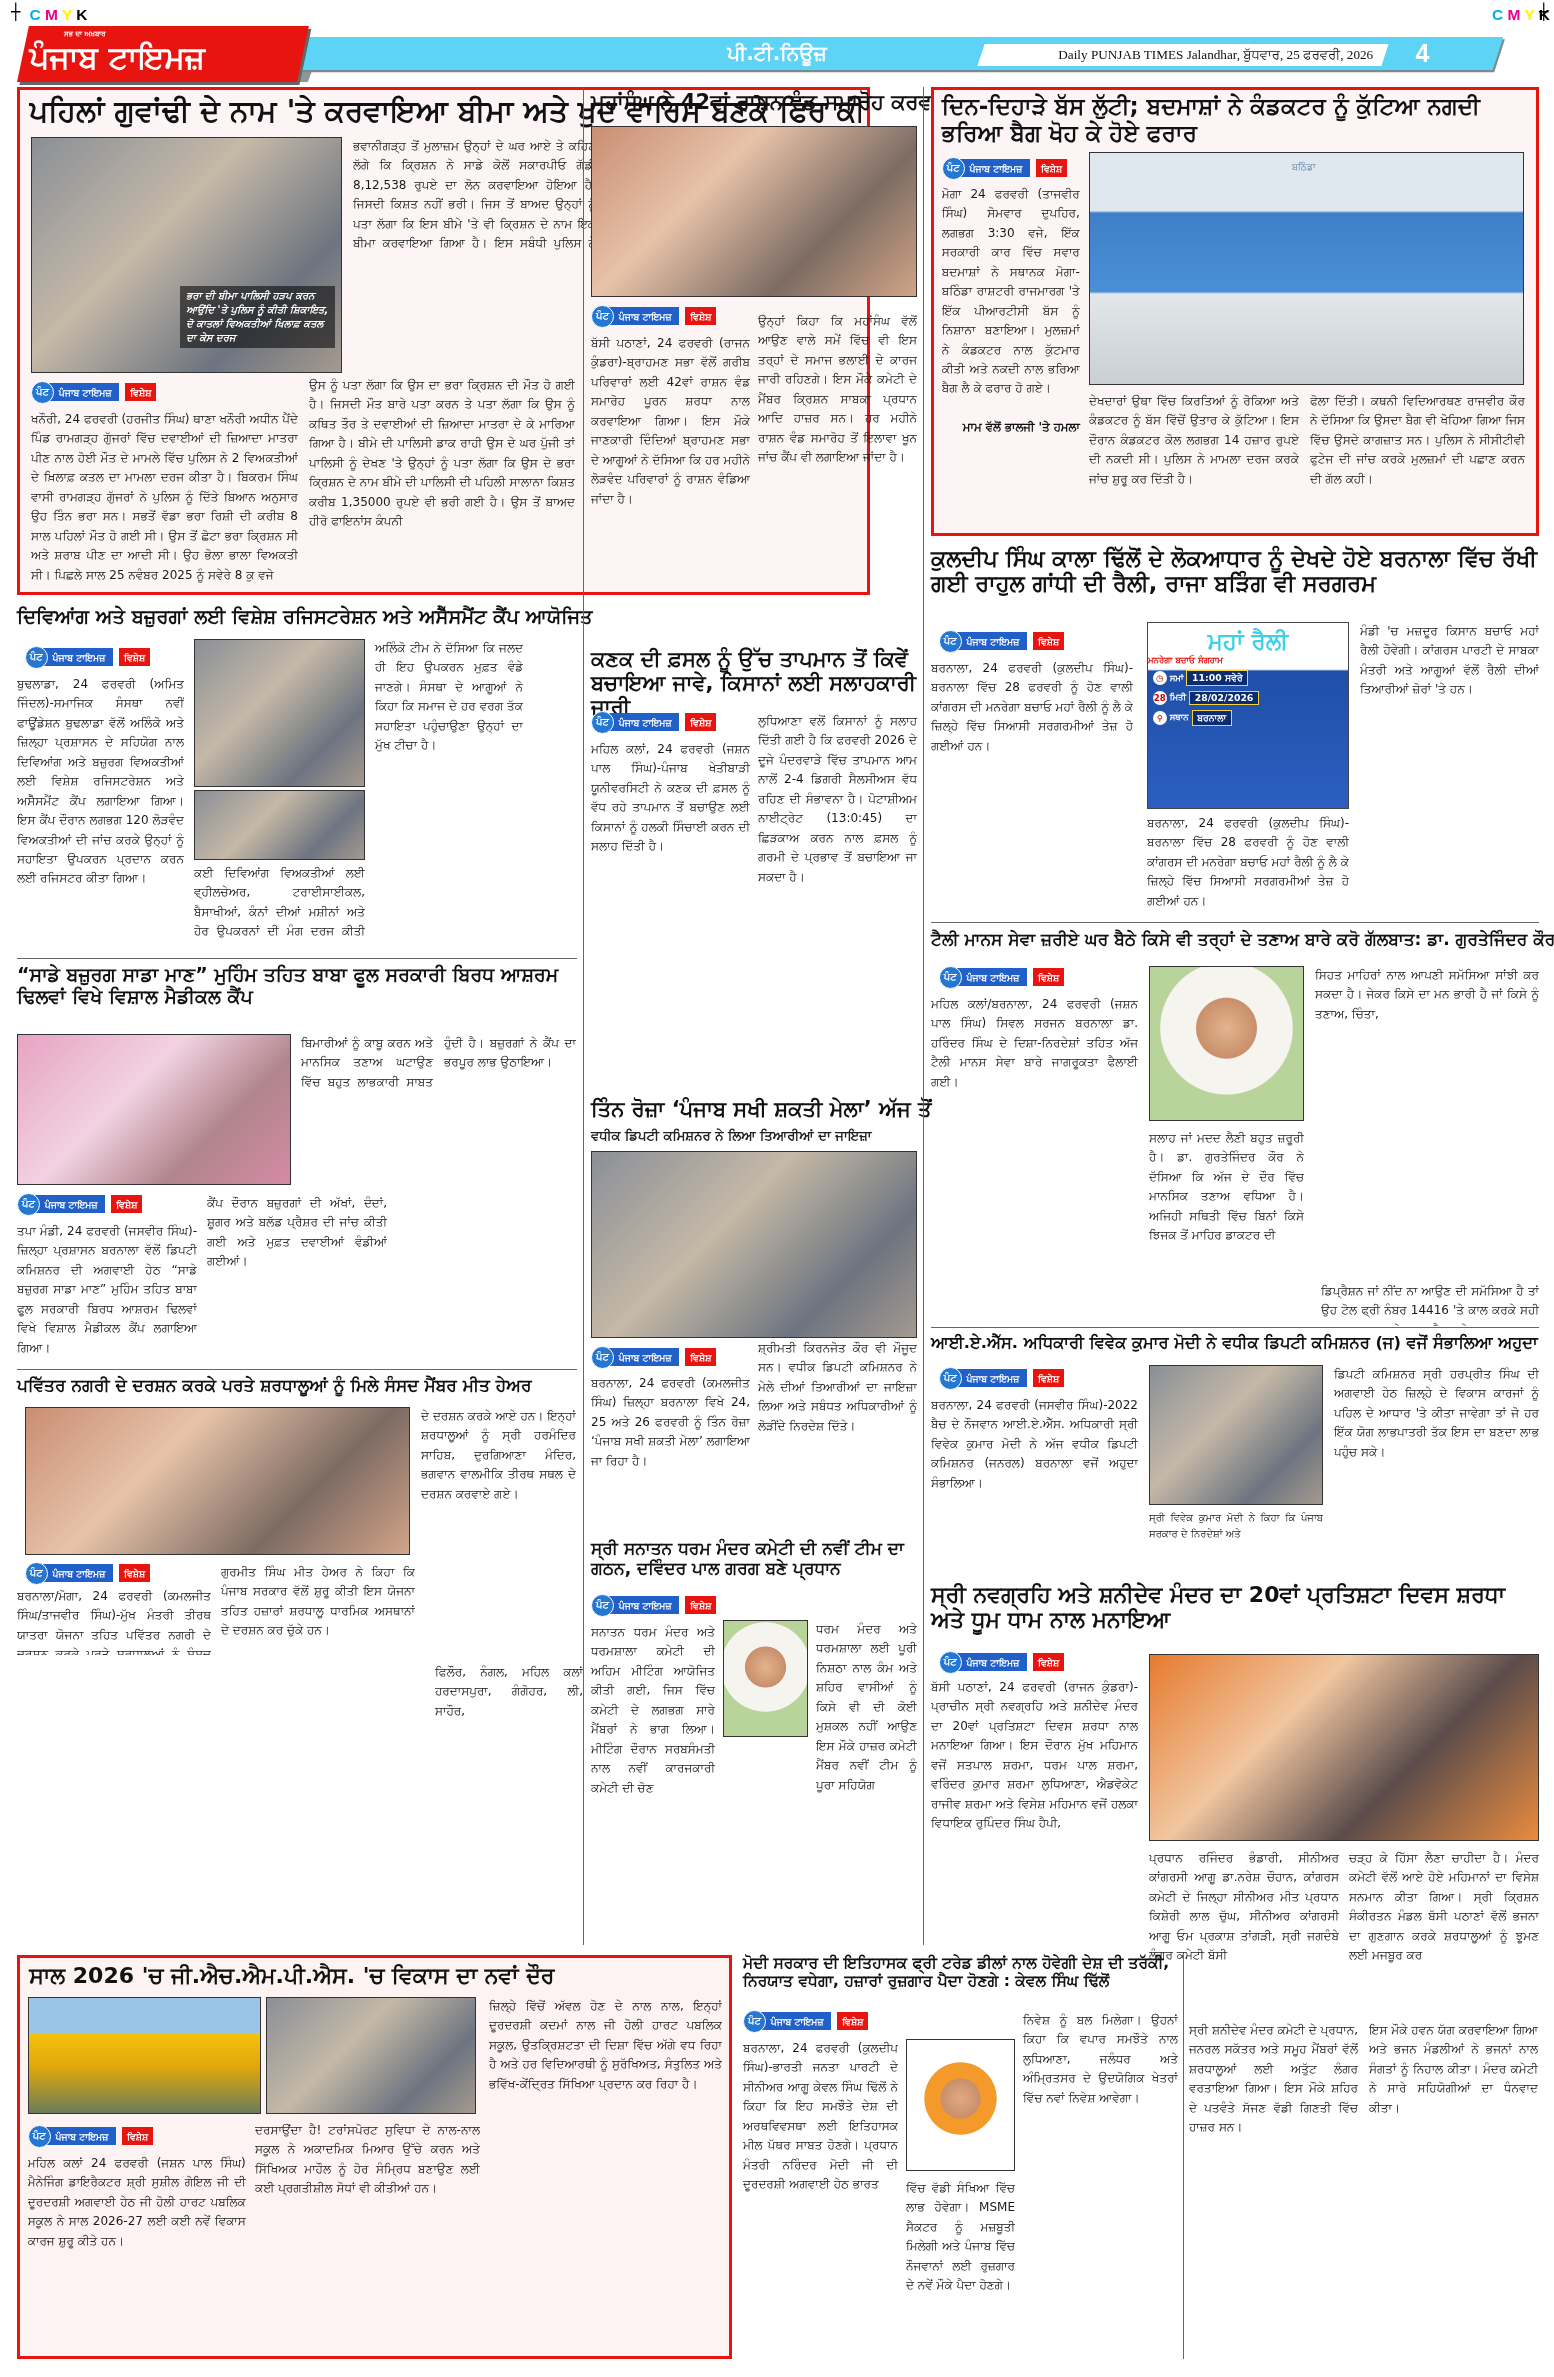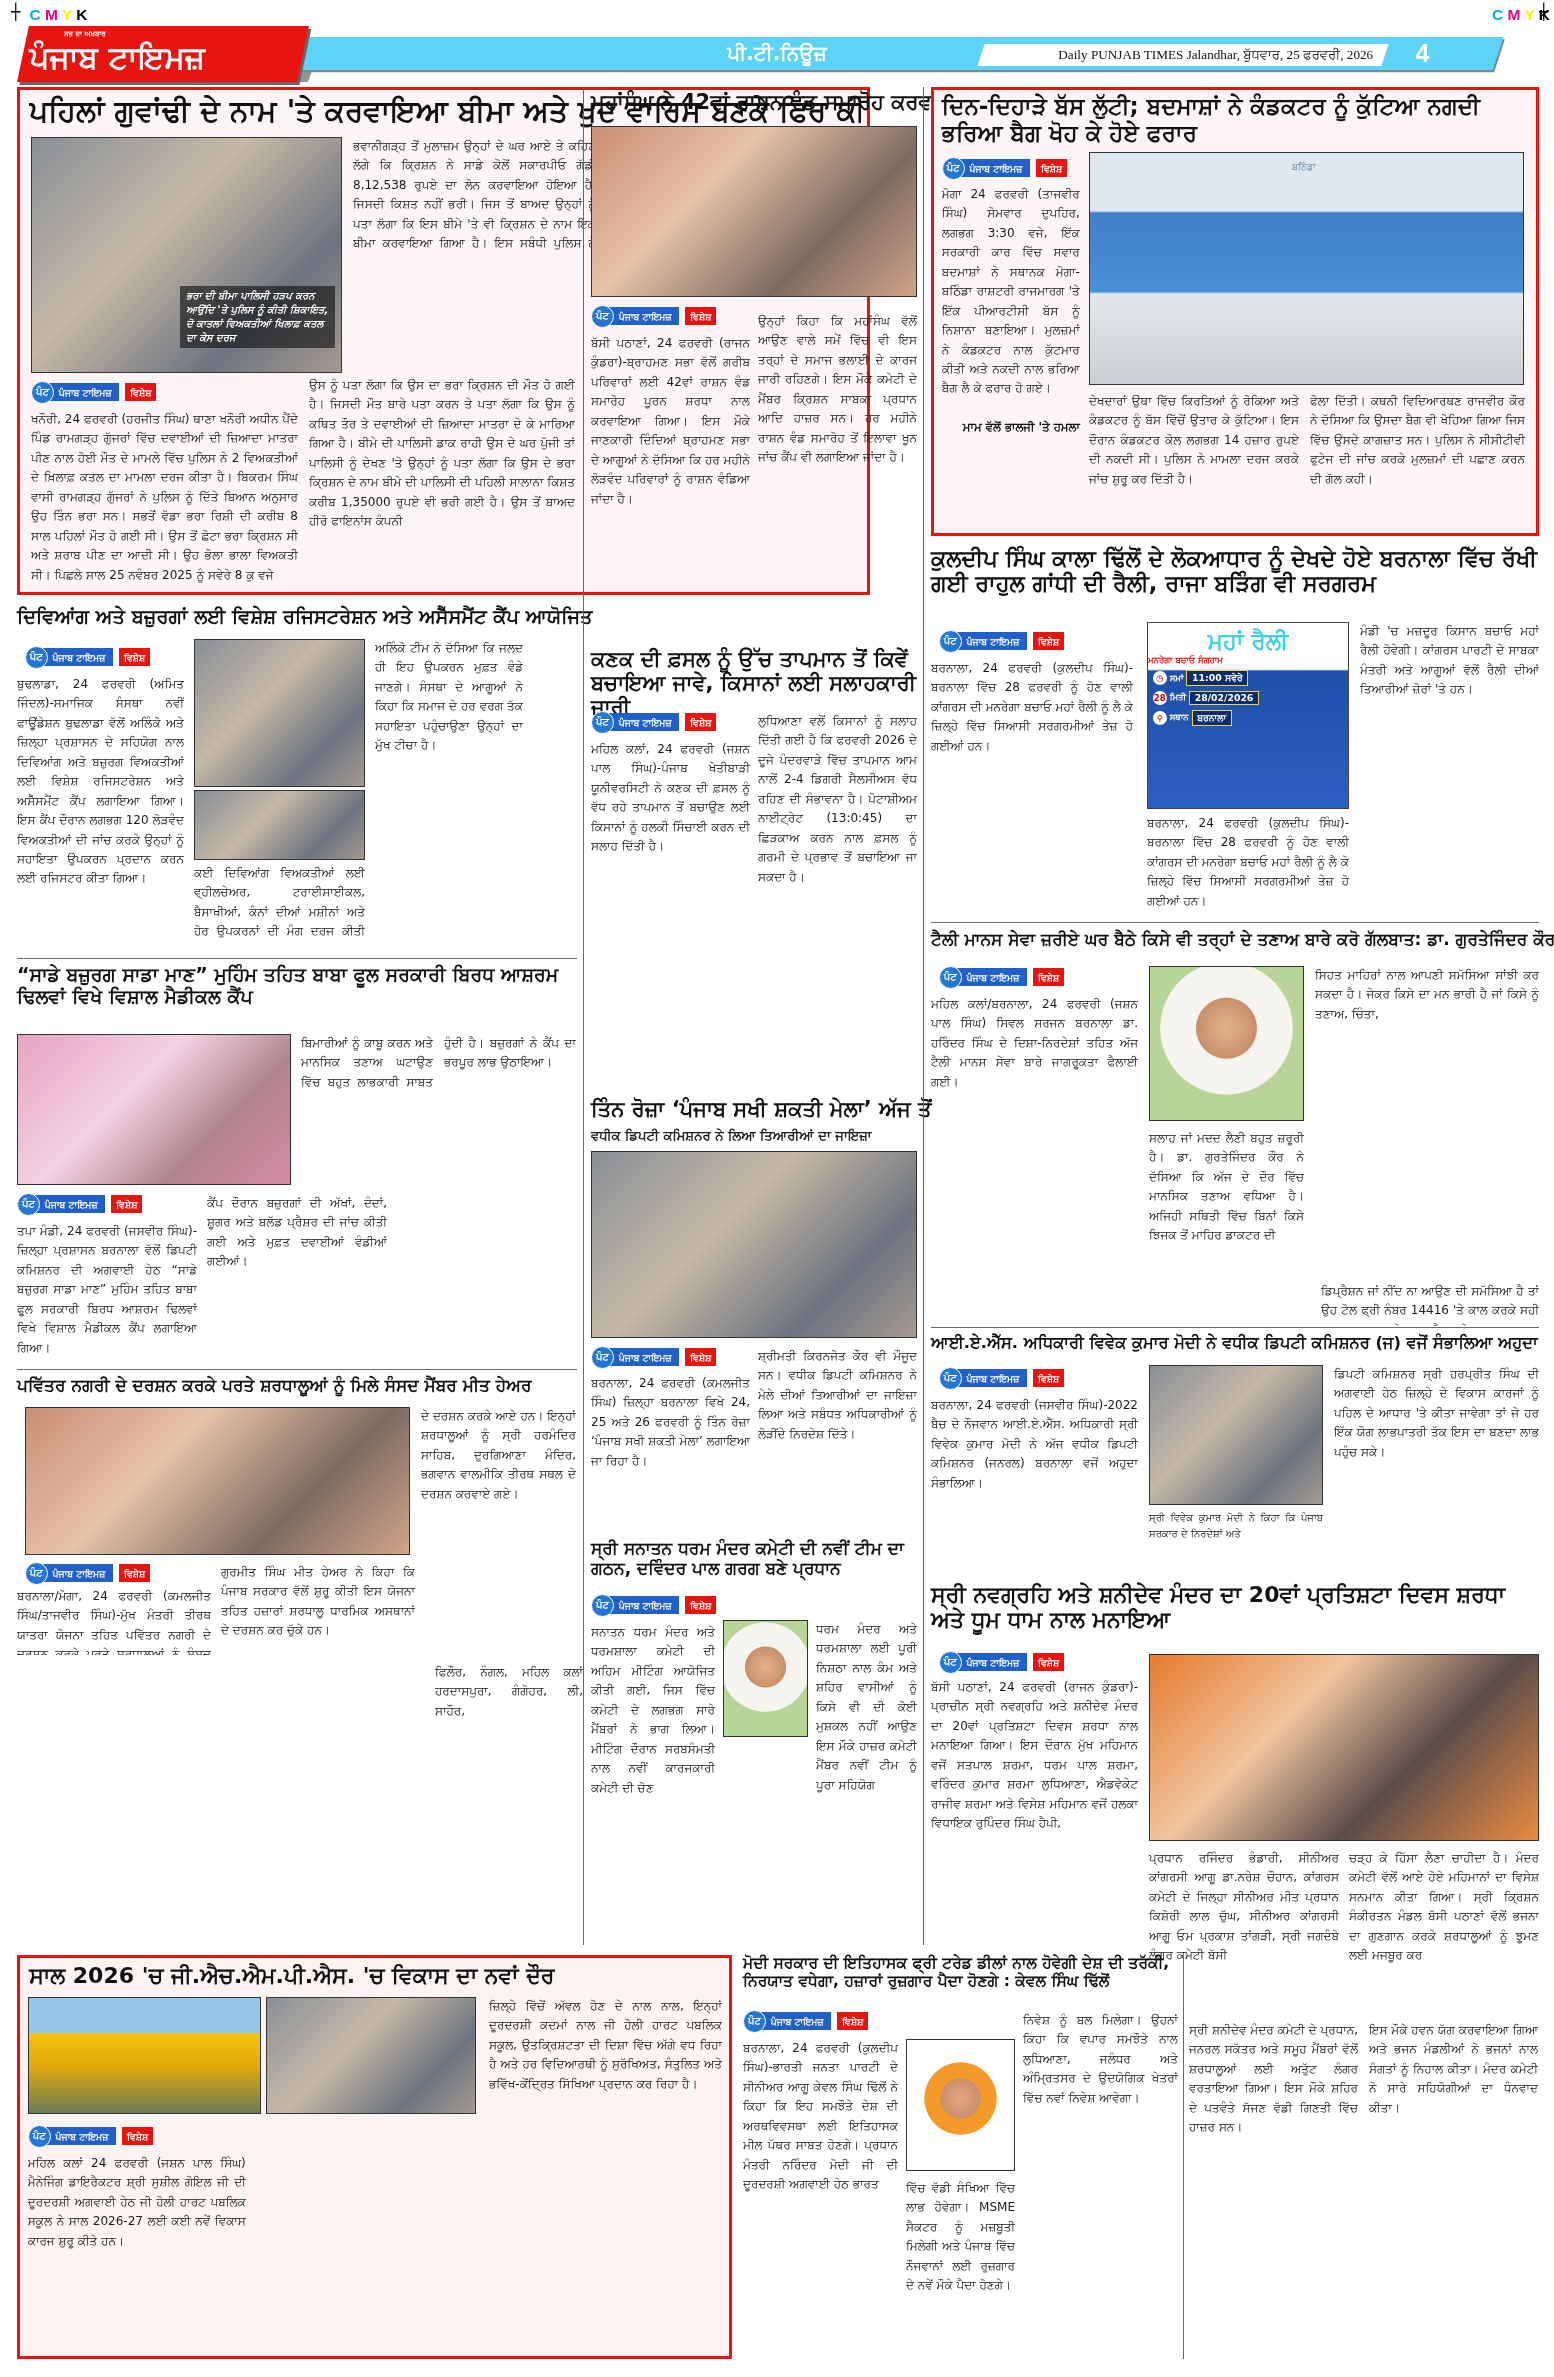--- a/index.html
+++ b/index.html
@@ -168,21 +168,21 @@
 <article class="abs" style="left:591px;top:1097px;width:326px;height:435px">
   <h2 class="abs headline" style="left:0;top:0;width:342px;font-size:21px;white-space:nowrap">ਤਿੰਨ ਰੋਜ਼ਾ ‘ਪੰਜਾਬ ਸਖੀ ਸ਼ਕਤੀ ਮੇਲਾ’ ਅੱਜ ਤੋਂ</h2>
   <h3 class="abs headline" style="left:0;top:31px;width:326px;font-size:13.2px;color:#222">ਵਧੀਕ ਡਿਪਟੀ ਕਮਿਸ਼ਨਰ ਨੇ ਲਿਆ ਤਿਆਰੀਆਂ ਦਾ ਜਾਇਜ਼ਾ</h3>
   <div class="abs photo" style="left:0;top:54px;width:326px;height:187px"></div>
   <div class="abs byline" style="left:0;top:250px">
     <span class="logo">ਪੰਟ</span>
     <span class="pt">ਪੰਜਾਬ ਟਾਇਮਜ਼</span>
     <span class="vis">ਵਿਸ਼ੇਸ਼</span>
   </div>
   <p class="abs body" style="left:0;top:277px;width:159px;height:155px;overflow:hidden">ਬਰਨਾਲਾ, 24 ਫਰਵਰੀ (ਕਮਲਜੀਤ ਸਿੰਘ) ਜ਼ਿਲ੍ਹਾ ਬਰਨਾਲਾ ਵਿਖੇ 24, 25 ਅਤੇ 26 ਫਰਵਰੀ ਨੂੰ ਤਿੰਨ ਰੋਜ਼ਾ ‘ਪੰਜਾਬ ਸਖੀ ਸ਼ਕਤੀ ਮੇਲਾ’ ਲਗਾਇਆ ਜਾ ਰਿਹਾ ਹੈ।</p>
-  <p class="abs body" style="left:167px;top:250px;width:159px;height:182px;overflow:hidden">ਸ਼੍ਰੀਮਤੀ ਕਿਰਨਜੋਤ ਕੌਰ ਵੀ ਮੌਜੂਦ ਸਨ। ਵਧੀਕ ਡਿਪਟੀ ਕਮਿਸ਼ਨਰ ਨੇ ਮੇਲੇ ਦੀਆਂ ਤਿਆਰੀਆਂ ਦਾ ਜਾਇਜ਼ਾ ਲਿਆ ਅਤੇ ਸਬੰਧਤ ਅਧਿਕਾਰੀਆਂ ਨੂੰ ਲੋੜੀਂਦੇ ਨਿਰਦੇਸ਼ ਦਿੱਤੇ।</p>
+  <p class="abs body" style="left:167px;top:242px;width:159px;height:182px;overflow:hidden">ਸ਼੍ਰੀਮਤੀ ਕਿਰਨਜੋਤ ਕੌਰ ਵੀ ਮੌਜੂਦ ਸਨ। ਵਧੀਕ ਡਿਪਟੀ ਕਮਿਸ਼ਨਰ ਨੇ ਮੇਲੇ ਦੀਆਂ ਤਿਆਰੀਆਂ ਦਾ ਜਾਇਜ਼ਾ ਲਿਆ ਅਤੇ ਸਬੰਧਤ ਅਧਿਕਾਰੀਆਂ ਨੂੰ ਲੋੜੀਂਦੇ ਨਿਰਦੇਸ਼ ਦਿੱਤੇ।</p>
 </article>
 
 <article class="abs" style="left:931px;top:930px;width:608px;height:347px">
   <h2 class="abs headline" style="left:0;top:0;width:622px;font-size:17px;white-space:nowrap">ਟੈਲੀ ਮਾਨਸ ਸੇਵਾ ਜ਼ਰੀਏ ਘਰ ਬੈਠੇ ਕਿਸੇ ਵੀ ਤਰ੍ਹਾਂ ਦੇ ਤਣਾਅ ਬਾਰੇ ਕਰੋ ਗੱਲਬਾਤ: ਡਾ. ਗੁਰਤੇਜਿੰਦਰ ਕੌਰ</h2>
   <div class="abs byline" style="left:7.8px;top:37px">
     <span class="logo">ਪੰਟ</span>
     <span class="pt">ਪੰਜਾਬ ਟਾਇਮਜ਼</span>
     <span class="vis">ਵਿਸ਼ੇਸ਼</span>
   </div>
   <p class="abs body" style="left:0;top:65px;width:207px;height:280px;overflow:hidden">ਮਹਿਲ ਕਲਾਂ/ਬਰਨਾਲਾ, 24 ਫਰਵਰੀ (ਜਸ਼ਨ ਪਾਲ ਸਿੰਘ) ਸਿਵਲ ਸਰਜਨ ਬਰਨਾਲਾ ਡਾ. ਹਰਿੰਦਰ ਸਿੰਘ ਦੇ ਦਿਸ਼ਾ-ਨਿਰਦੇਸ਼ਾਂ ਤਹਿਤ ਅੱਜ ਟੈਲੀ ਮਾਨਸ ਸੇਵਾ ਬਾਰੇ ਜਾਗਰੂਕਤਾ ਫੈਲਾਈ ਗਈ।</p>
@@ -247,20 +247,21 @@
 <article class="abs redbox" style="left:17px;top:1955px;width:715px;height:404px;background:#fdf3f3">
   <h2 class="abs headline" style="left:9.3px;top:4.7px;width:692px;font-size:22px;white-space:nowrap">ਸਾਲ 2026 'ਚ ਜੀ.ਐਚ.ਐਮ.ਪੀ.ਐਸ. 'ਚ ਵਿਕਾਸ ਦਾ ਨਵਾਂ ਦੌਰ</h2>
   <div class="abs photo school" style="left:7.8px;top:39px;width:233px;height:117px"></div>
   <div class="abs photo" style="left:246px;top:39px;width:210px;height:117px"></div>
   <div class="abs byline" style="left:7.8px;top:168px">
     <span class="logo">ਪੰਟ</span>
     <span class="pt">ਪੰਜਾਬ ਟਾਇਮਜ਼</span>
     <span class="vis">ਵਿਸ਼ੇਸ਼</span>
   </div>
   <p class="abs body" style="left:7.8px;top:196px;width:218px;height:199px;overflow:hidden">ਮਹਿਲ ਕਲਾਂ 24 ਫਰਵਰੀ (ਜਸ਼ਨ ਪਾਲ ਸਿੰਘ) ਮੈਨੇਜਿੰਗ ਡਾਇਰੈਕਟਰ ਸ਼੍ਰੀ ਸੁਸ਼ੀਲ ਗੋਇਲ ਜੀ ਦੀ ਦੂਰਦਰਸ਼ੀ ਅਗਵਾਈ ਹੇਠ ਜੀ ਹੋਲੀ ਹਾਰਟ ਪਬਲਿਕ ਸਕੂਲ ਨੇ ਸਾਲ 2026-27 ਲਈ ਕਈ ਨਵੇਂ ਵਿਕਾਸ ਕਾਰਜ ਸ਼ੁਰੂ ਕੀਤੇ ਹਨ।</p>
+  <p class="abs body" style="left:235px;top:163px;width:225px;height:232px;overflow:hidden">ਦਰਸਾਉਂਦਾ ਹੈ! ਟਰਾਂਸਪੋਰਟ ਸੁਵਿਧਾ ਦੇ ਨਾਲ-ਨਾਲ ਸਕੂਲ ਨੇ ਅਕਾਦਮਿਕ ਮਿਆਰ ਉੱਚੇ ਕਰਨ ਅਤੇ ਸਿੱਖਿਅਕ ਮਾਹੌਲ ਨੂੰ ਹੋਰ ਸੰਮ੍ਰਿਧ ਬਣਾਉਣ ਲਈ ਕਈ ਪ੍ਰਗਤੀਸ਼ੀਲ ਸੋਧਾਂ ਵੀ ਕੀਤੀਆਂ ਹਨ।</p>
   <p class="abs body" style="left:469px;top:39px;width:233px;height:356px;overflow:hidden">ਜ਼ਿਲ੍ਹੇ ਵਿੱਚੋਂ ਅੱਵਲ ਹੋਣ ਦੇ ਨਾਲ ਨਾਲ, ਇਨ੍ਹਾਂ ਦੂਰਦਰਸ਼ੀ ਕਦਮਾਂ ਨਾਲ ਜੀ ਹੋਲੀ ਹਾਰਟ ਪਬਲਿਕ ਸਕੂਲ, ਉਤਕ੍ਰਿਸ਼ਟਤਾ ਦੀ ਦਿਸ਼ਾ ਵਿੱਚ ਅੱਗੇ ਵਧ ਰਿਹਾ ਹੈ ਅਤੇ ਹਰ ਵਿਦਿਆਰਥੀ ਨੂੰ ਸੁਰੱਖਿਅਤ, ਸੰਤੁਲਿਤ ਅਤੇ ਭਵਿੱਖ-ਕੇਂਦ੍ਰਿਤ ਸਿੱਖਿਆ ਪ੍ਰਦਾਨ ਕਰ ਰਿਹਾ ਹੈ।</p>
 </article>
 
 <article class="abs" style="left:743px;top:1955px;width:435px;height:412px">
   <h2 class="abs headline" style="left:0;top:0;width:451px;font-size:15.5px">ਮੋਦੀ ਸਰਕਾਰ ਦੀ ਇਤਿਹਾਸਕ ਫ੍ਰੀ ਟਰੇਡ ਡੀਲਾਂ ਨਾਲ ਹੋਵੇਗੀ ਦੇਸ਼ ਦੀ ਤਰੱਕੀ, ਨਿਰਯਾਤ ਵਧੇਗਾ, ਹਜ਼ਾਰਾਂ ਰੁਜ਼ਗਾਰ ਪੈਦਾ ਹੋਣਗੇ : ਕੇਵਲ ਸਿੰਘ ਢਿੱਲੋਂ</h2>
   <div class="abs byline" style="left:0;top:56px">
     <span class="logo">ਪੰਟ</span>
     <span class="pt">ਪੰਜਾਬ ਟਾਇਮਜ਼</span>
     <span class="vis">ਵਿਸ਼ੇਸ਼</span>
   </div>

